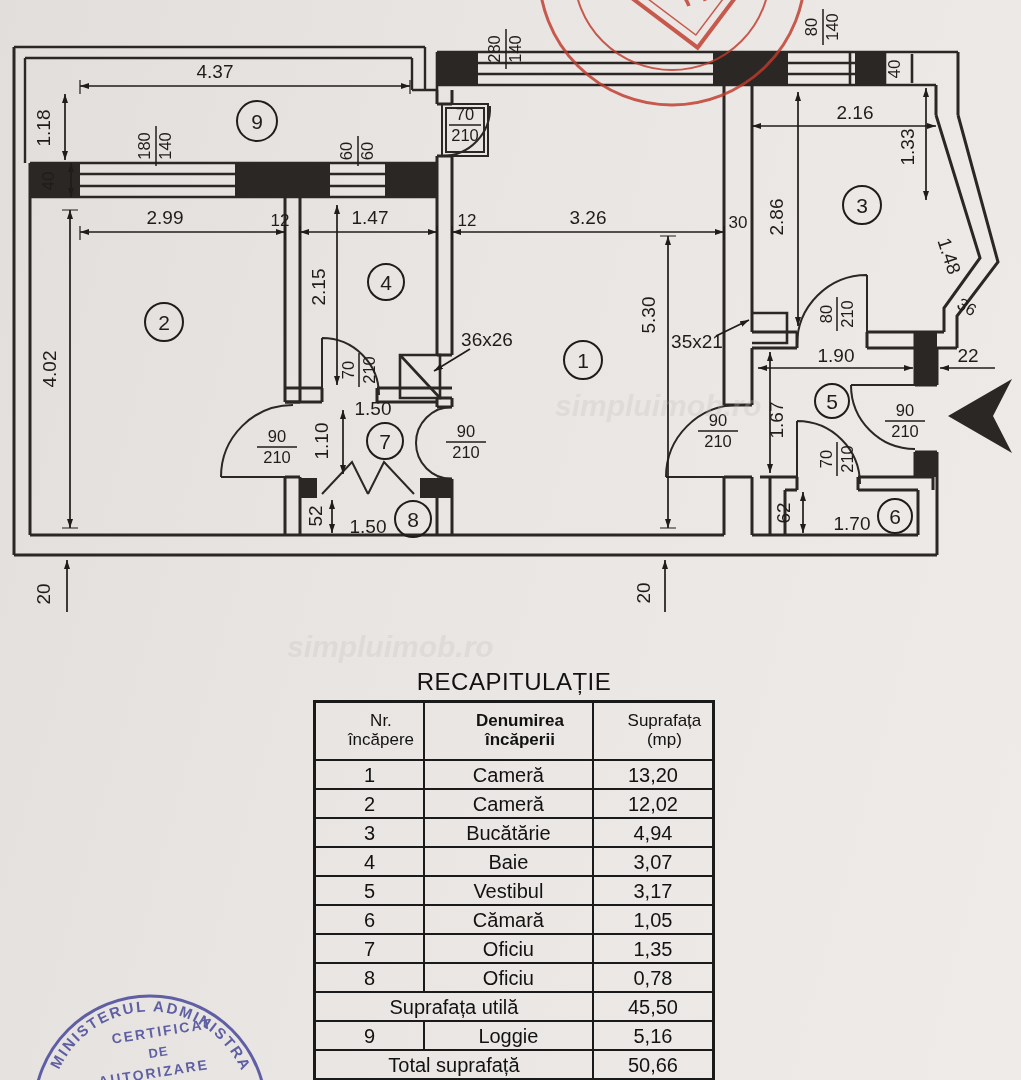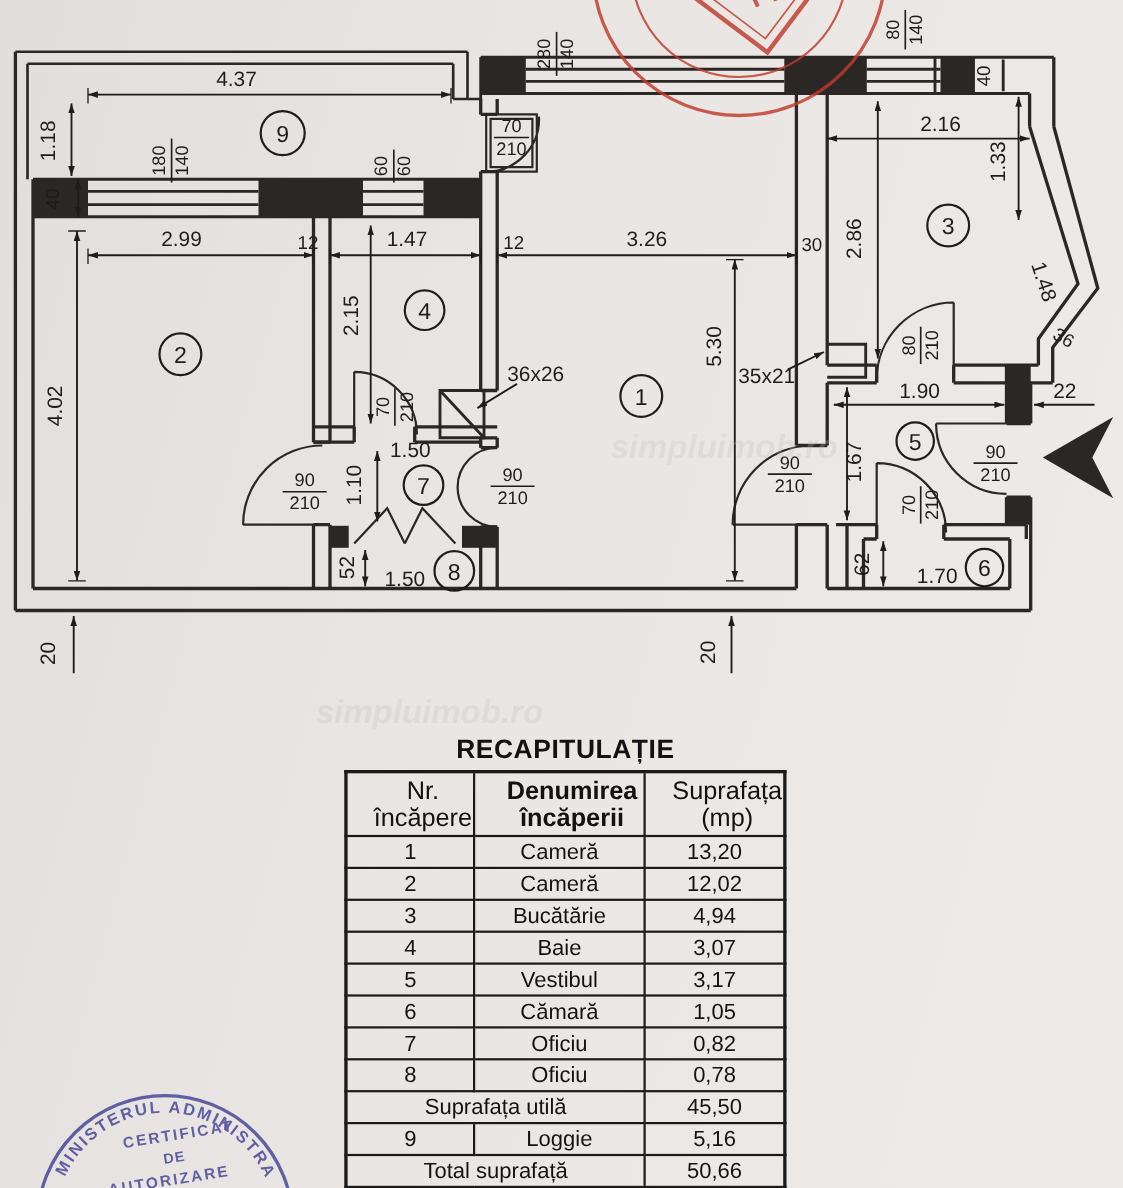--- a/index.html
+++ b/index.html
@@ -7,27 +7,27 @@
         background:linear-gradient(105deg,#e2dedb 0%,#e9e5e2 40%,#efebe8 100%);
         font-family:"Liberation Sans",sans-serif;}
   svg{position:absolute;left:0;top:0;}
   .dim-t{font-size:19px;fill:#1f1d1b;}
   .dim-s{font-size:17px;fill:#1f1d1b;}
   .frac{font-size:16.5px;fill:#1f1d1b;}
   .circ-t{font-size:21px;fill:#1f1d1b;}
   .wm{font-size:30px;font-style:italic;font-weight:bold;fill:rgba(190,190,192,0.28);}
   
   .recap-title{position:absolute;left:313px;top:668px;width:402px;text-align:center;
-      font-size:24px;font-weight:bold;letter-spacing:.5px;color:#121212;}
+      font-size:24px;font-weight:normal;letter-spacing:.5px;color:#121212;}
   table.recap{position:absolute;left:313px;top:700px;width:402px;border-collapse:collapse;
       color:#121212;}
   table.recap td{border:2px solid #1a1a1a;text-align:center;font-size:20px;padding:0;
       height:27px;line-height:1.1;}
   table.recap{border:3px solid #1a1a1a;}
-  table.recap td.hdr{font-size:23px;height:56px;padding-left:23px;}
+  table.recap td.hdr{font-size:17px;height:56px;padding-left:23px;}
   table.recap .b{font-weight:normal;}
   .c1{width:98px;} .c2{width:188px;font-weight:bold;} .c3{width:112px;}
 </style>
 </head>
 <body>
 
 <div class="page">
 <svg width="1021" height="1080" viewBox="0 0 1021 1080">
   <defs>
     <marker id="arr" markerWidth="11" markerHeight="8" refX="9" refY="3" orient="auto-start-reverse" markerUnits="userSpaceOnUse">
@@ -327,21 +327,21 @@
           <td>3,17</td>
         </tr>
   <tr>
           <td>6</td>
           <td>Cămară</td>
           <td>1,05</td>
         </tr>
   <tr>
           <td>7</td>
           <td>Oficiu</td>
-          <td>0,82</td>
+          <td>1,35</td>
         </tr>
   <tr>
           <td>8</td>
           <td>Oficiu</td>
           <td>0,78</td>
         </tr>
   <tr>
           <td colspan="2" class="b">Suprafața utilă</td>
           <td class="b">45,50</td>
         </tr>

